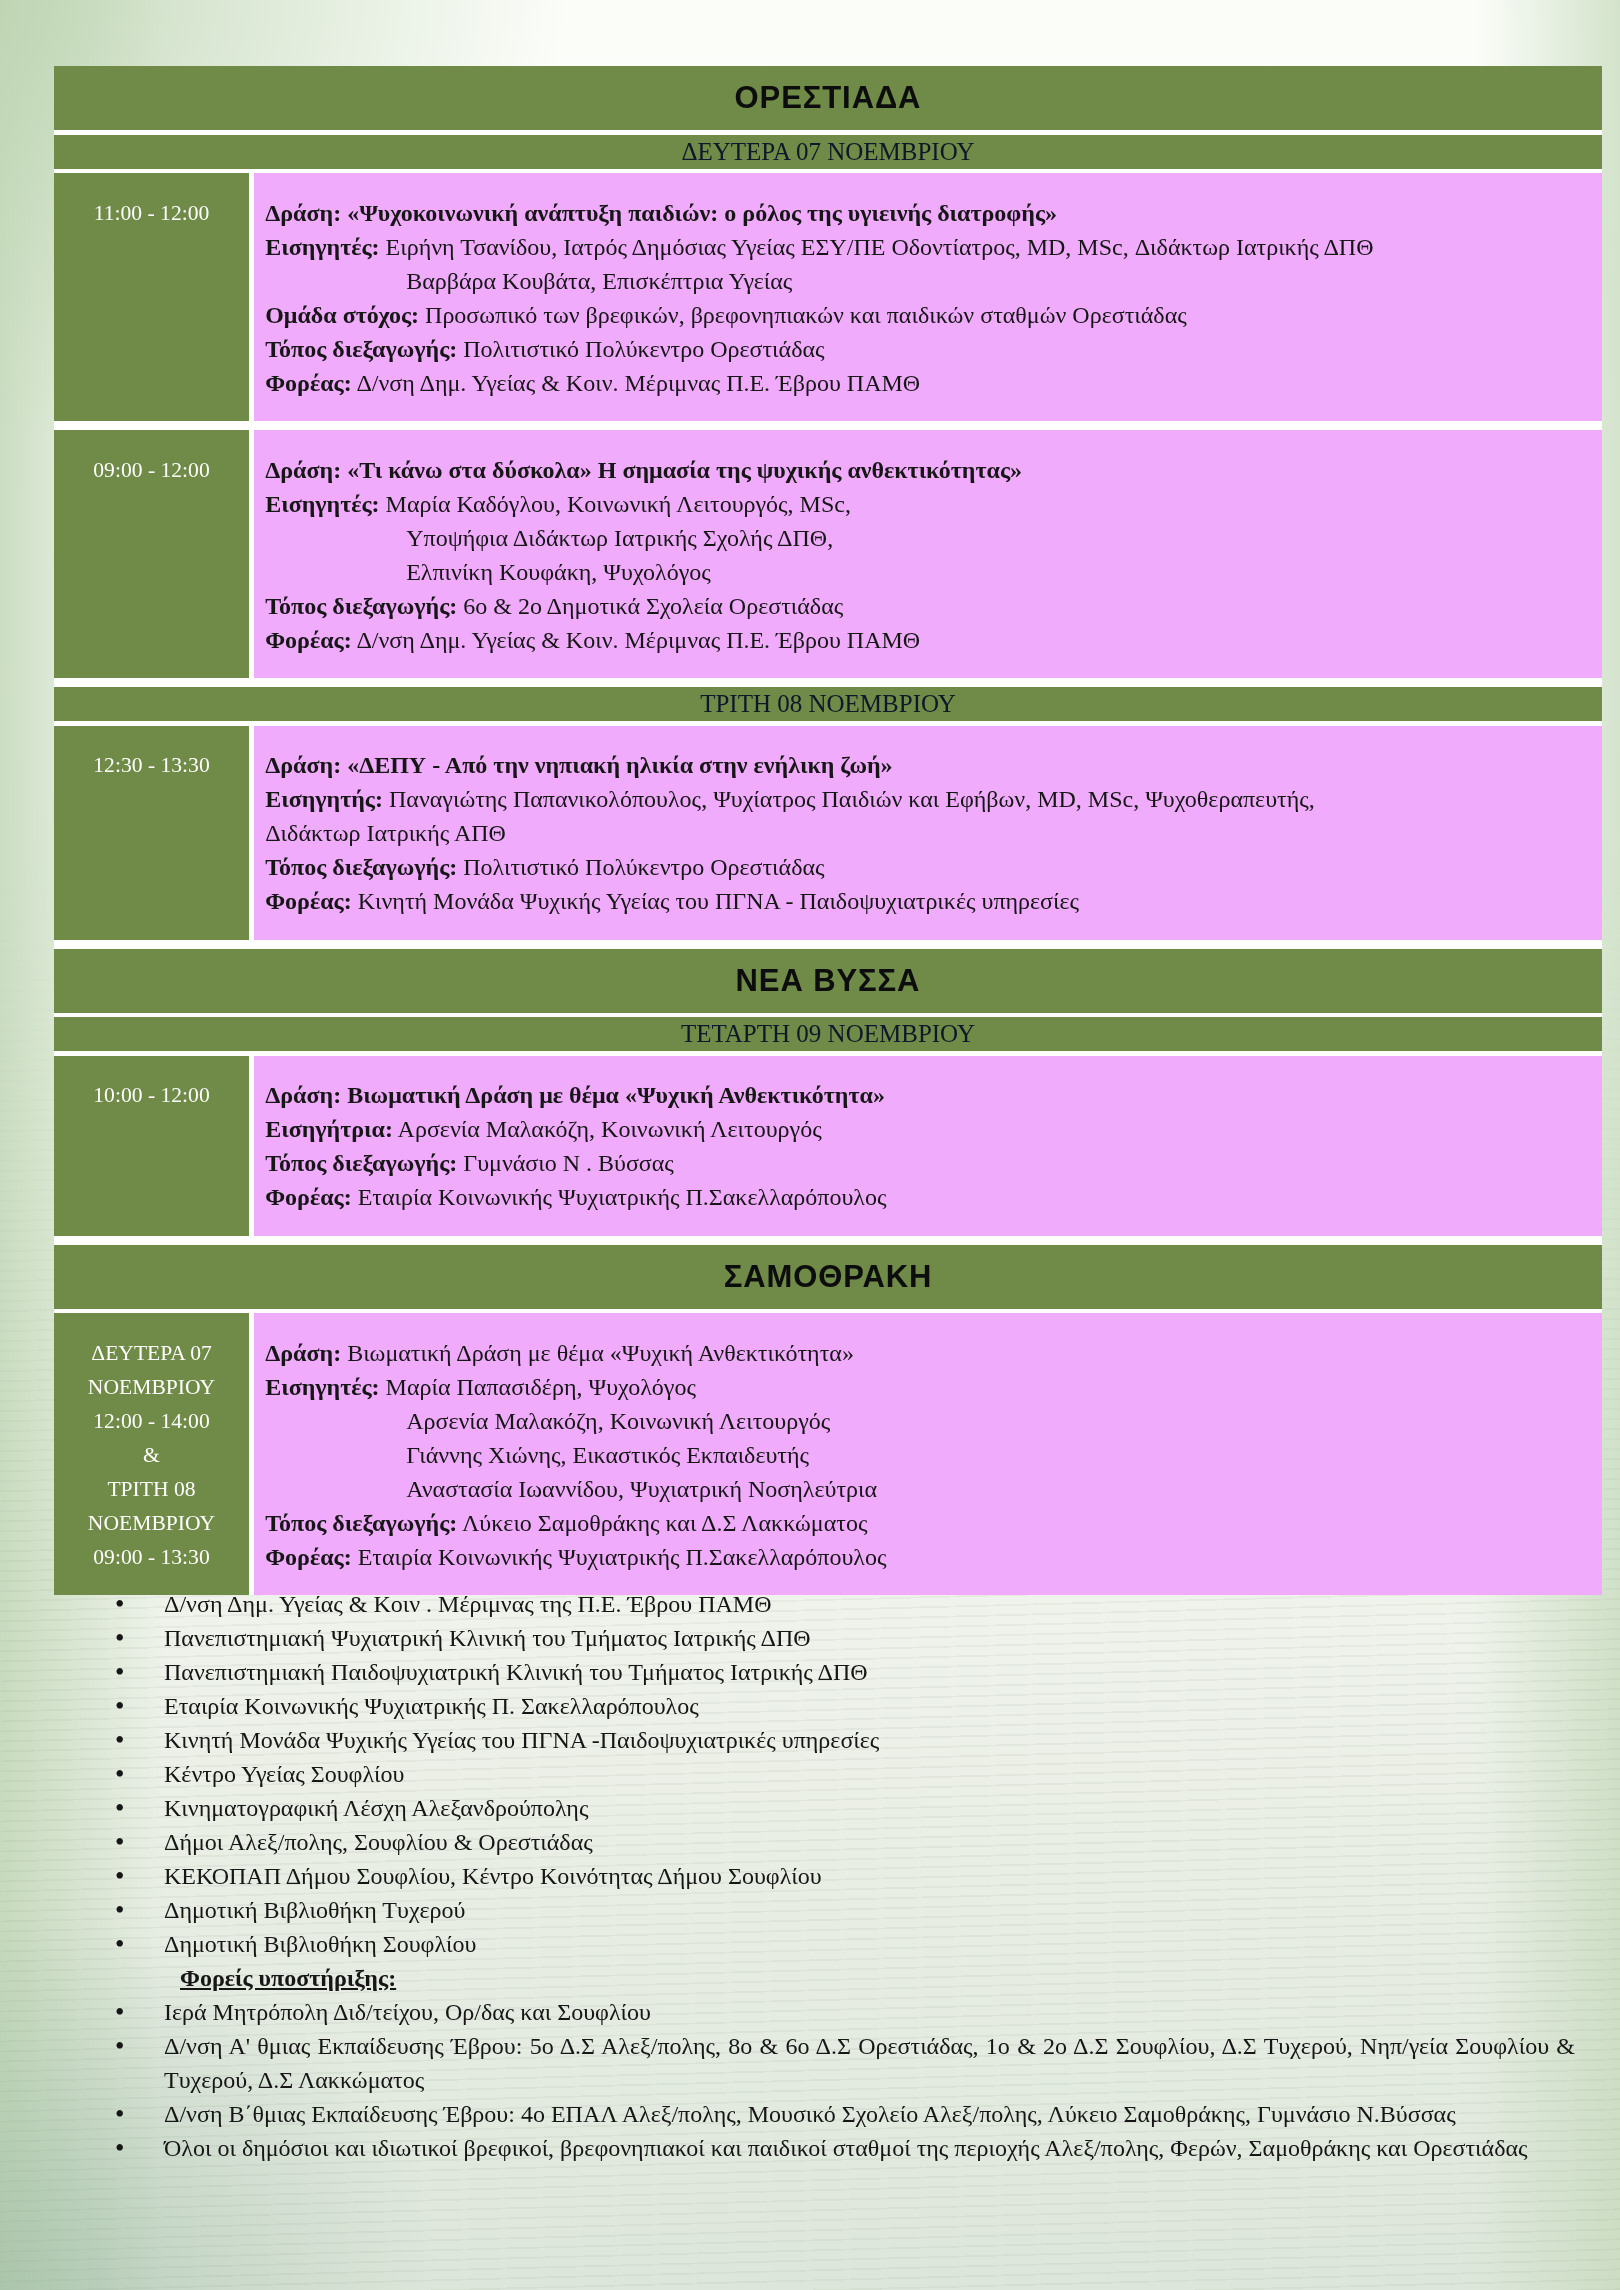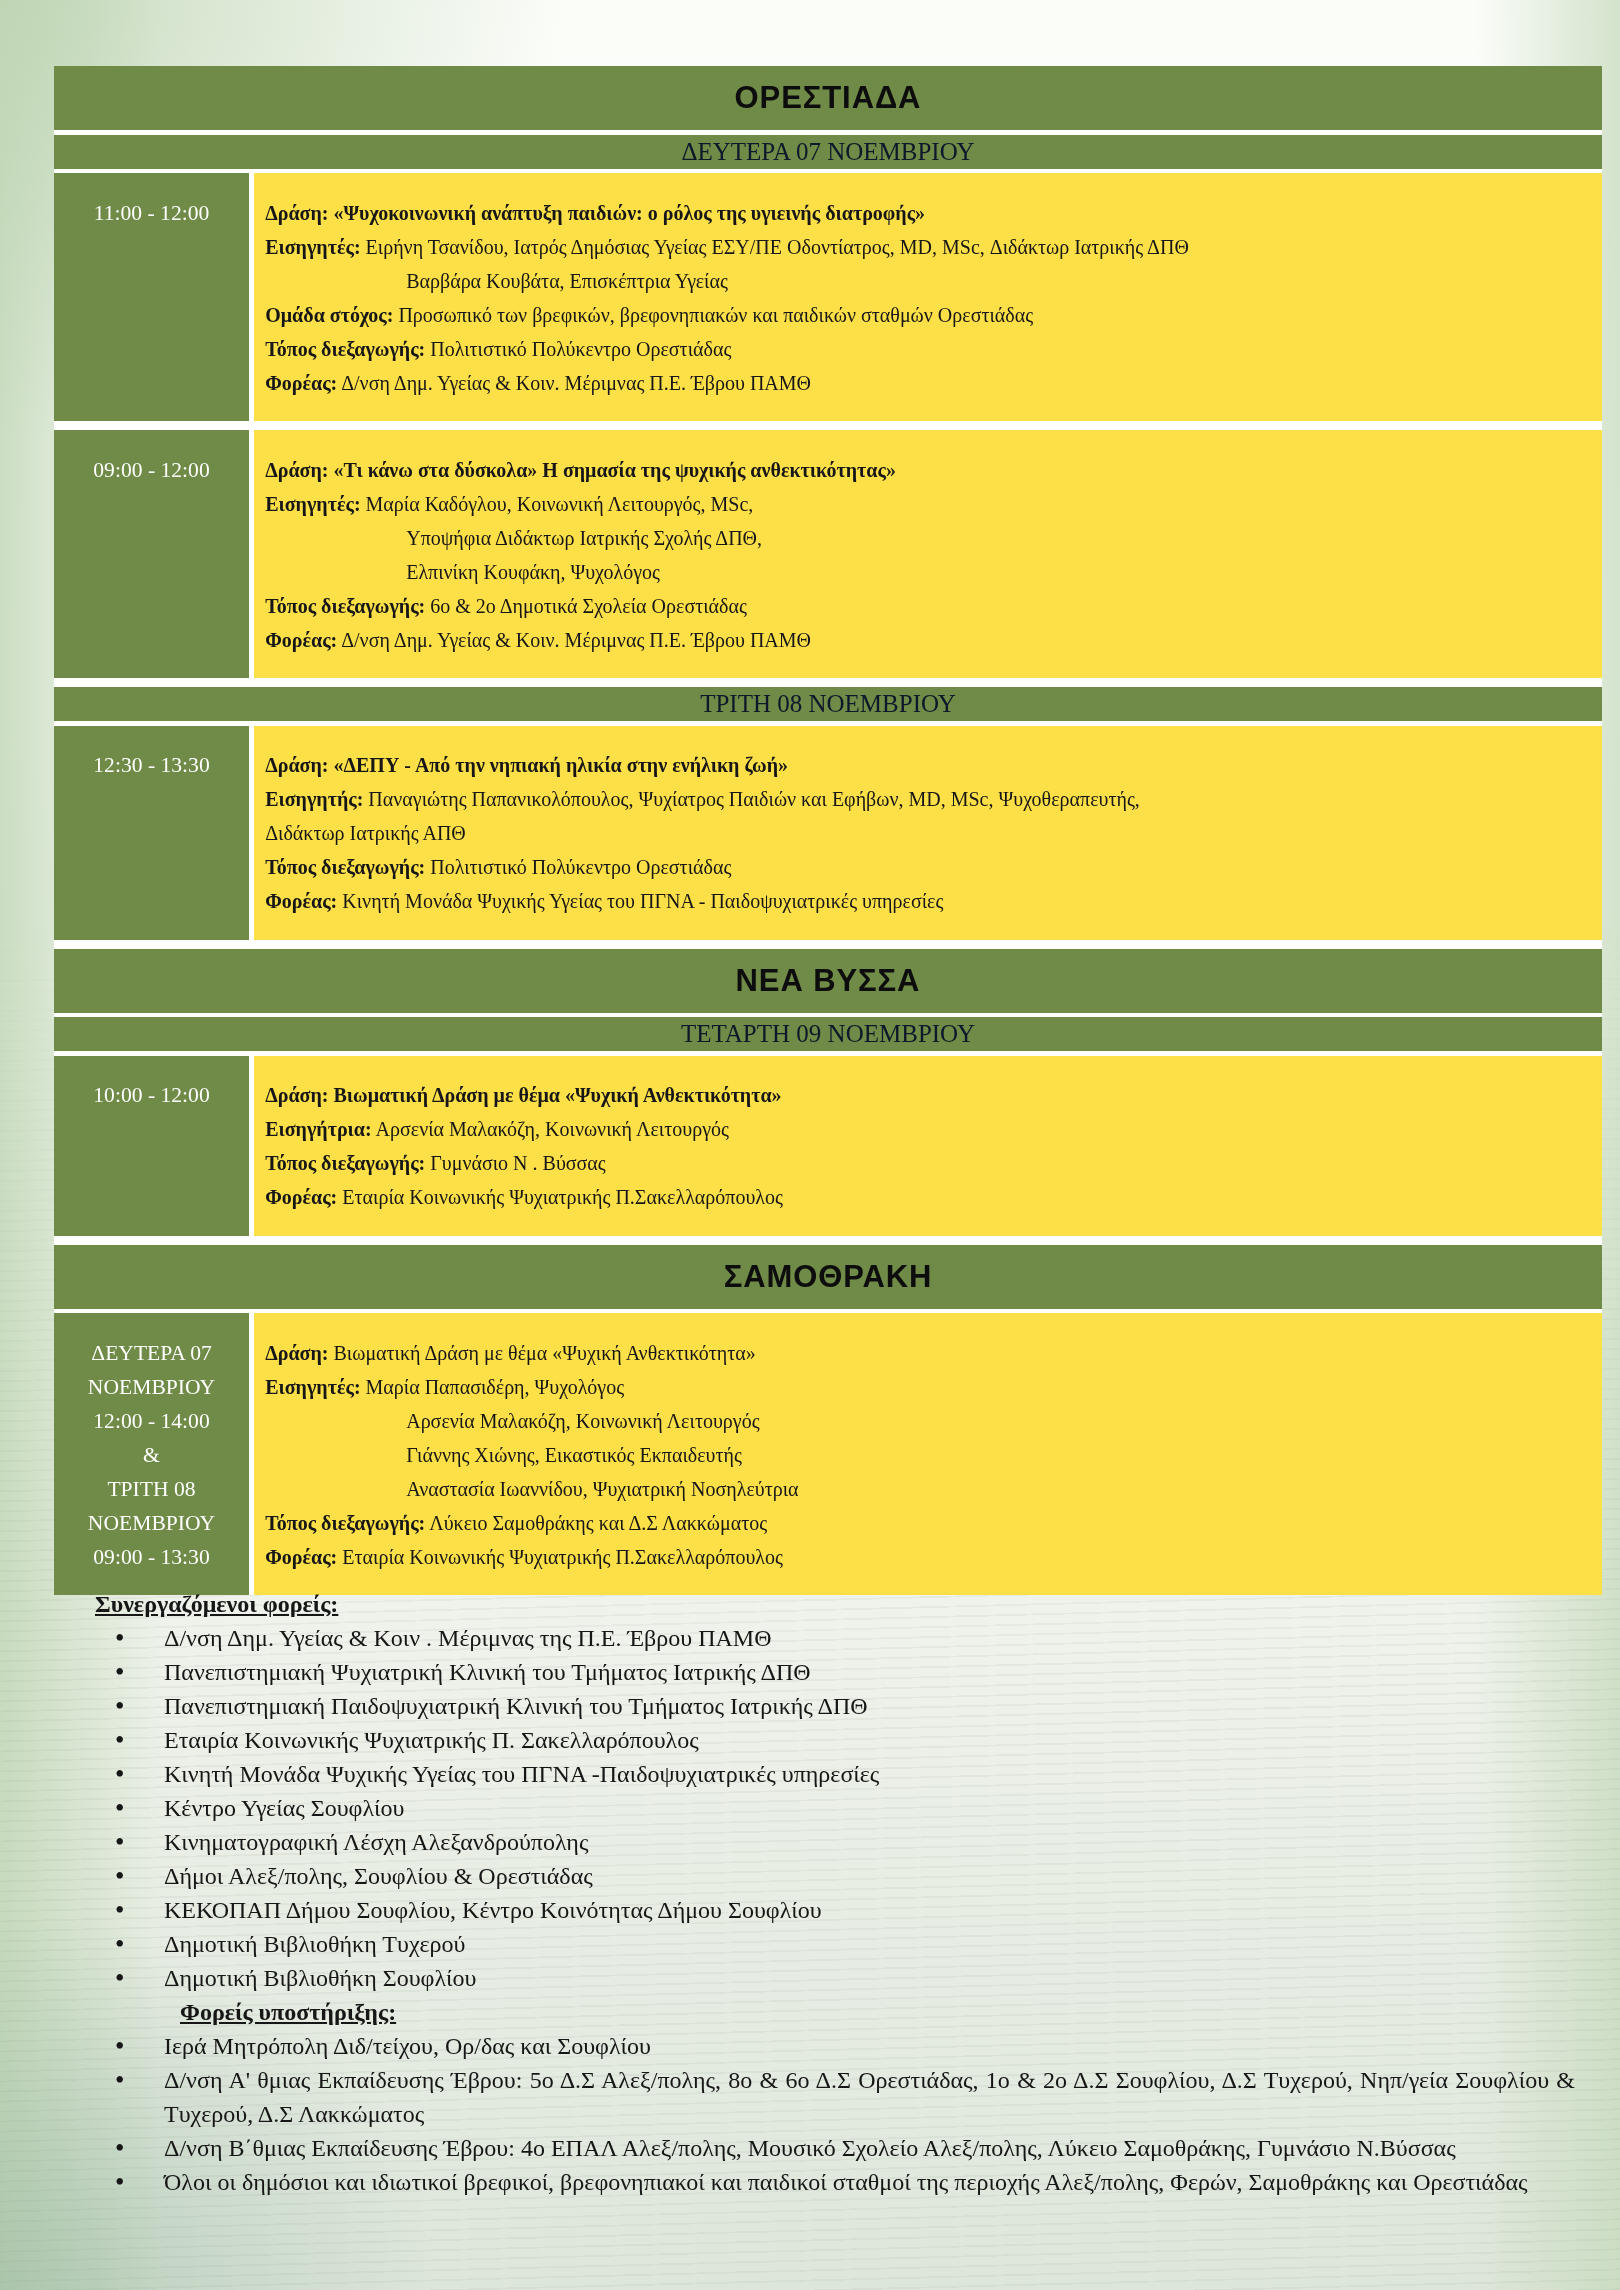--- a/index.html
+++ b/index.html
@@ -30,22 +30,22 @@
     height:34px;background:#6f8b47;display:flex;align-items:center;justify-content:center;
     font-size:25px;color:#0f172a;margin-bottom:4.5px;
   }
   .event-row{display:flex;margin-bottom:9px;}
   .event-row:last-child{margin-bottom:0;}
   .time-cell{
     flex:0 0 195px;background:#6f8b47;color:#ffffff;text-align:center;
     padding-top:22.5px;padding-bottom:21.6px;font-size:21.6px;line-height:34px;margin-right:5.4px;
   }
   .content-cell{
-    flex:1;background:#fde047;padding:22.5px 18px 21.6px 10.8px;
-    font-size:20px;line-height:34px;
+    flex:1;background:#f0abfc;padding:22.5px 18px 21.6px 10.8px;
+    font-size:24px;line-height:34px;
   }
   .event-line{white-space:normal;}
   .event-line.indent{padding-left:141px;}
   .event-line b{font-weight:bold;}
   
   .footer{position:absolute;left:54px;top:1587px;width:1521px;font-size:24px;line-height:34px;}
   .f-heading{font-weight:bold;text-decoration:underline;padding-left:41px;}
   .f-heading.sub{padding-left:126px;}
   .f-item{position:relative;padding-left:110px;text-align:justify;}
   .f-item::before{content:"\2022";position:absolute;left:61px;top:0;font-size:27px;}
@@ -127,21 +127,20 @@
         <div class="event-line indent"><span>Αρσενία Μαλακόζη, Κοινωνική Λειτουργός</span></div>
         <div class="event-line indent"><span>Γιάννης  Χιώνης, Εικαστικός Εκπαιδευτής</span></div>
         <div class="event-line indent"><span>Αναστασία Ιωαννίδου, Ψυχιατρική Νοσηλεύτρια</span></div>
         <div class="event-line"><b>Τόπος διεξαγωγής:</b><span> Λύκειο Σαμοθράκης και Δ.Σ Λακκώματος</span></div>
         <div class="event-line"><b>Φορέας:</b><span> Εταιρία Κοινωνικής Ψυχιατρικής Π.Σακελλαρόπουλος</span></div>
       </div>
     </div>
   </div>
 
 <div class="footer">
-  <div class="f-heading">Συνεργαζόμενοι φορείς:</div>
   <div id="partners-list">
       <div class="f-item">Δ/νση Δημ. Υγείας &amp; Κοιν . Μέριμνας της Π.Ε. Έβρου ΠΑΜΘ</div>
       <div class="f-item">Πανεπιστημιακή Ψυχιατρική Κλινική του  Τμήματος Ιατρικής ΔΠΘ</div>
       <div class="f-item">Πανεπιστημιακή  Παιδοψυχιατρική  Κλινική του  Τμήματος Ιατρικής ΔΠΘ</div>
       <div class="f-item">Εταιρία Κοινωνικής Ψυχιατρικής Π. Σακελλαρόπουλος</div>
       <div class="f-item">Κινητή Μονάδα Ψυχικής Υγείας του ΠΓΝΑ -Παιδοψυχιατρικές υπηρεσίες</div>
       <div class="f-item">Κέντρο Υγείας Σουφλίου</div>
       <div class="f-item">Κινηματογραφική Λέσχη Αλεξανδρούπολης</div>
       <div class="f-item">Δήμοι Αλεξ/πολης, Σουφλίου &amp;  Ορεστιάδας</div>
       <div class="f-item">ΚΕΚΟΠΑΠ Δήμου Σουφλίου, Κέντρο Κοινότητας Δήμου Σουφλίου</div>

